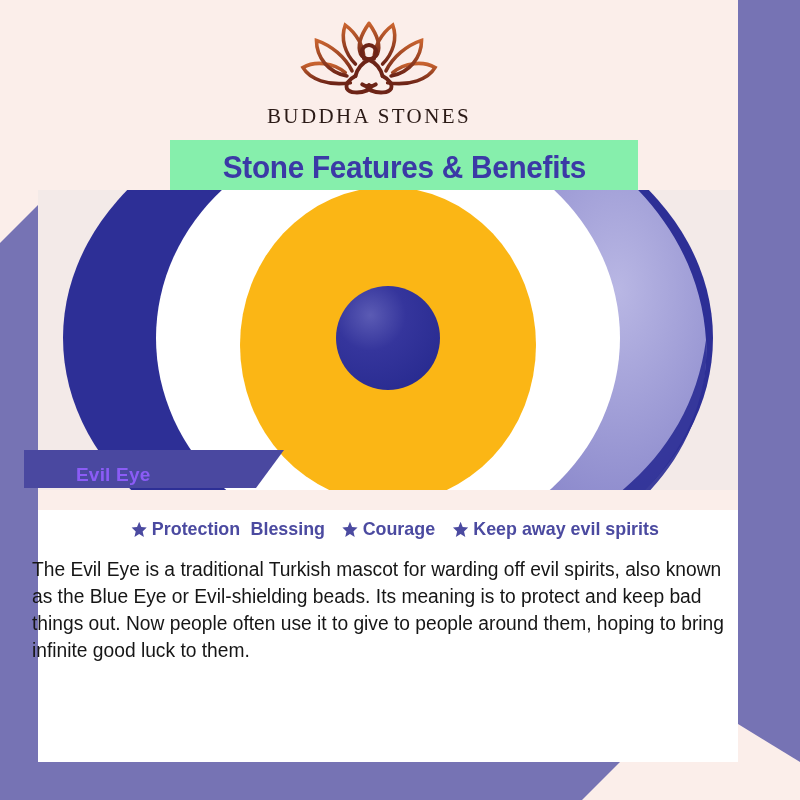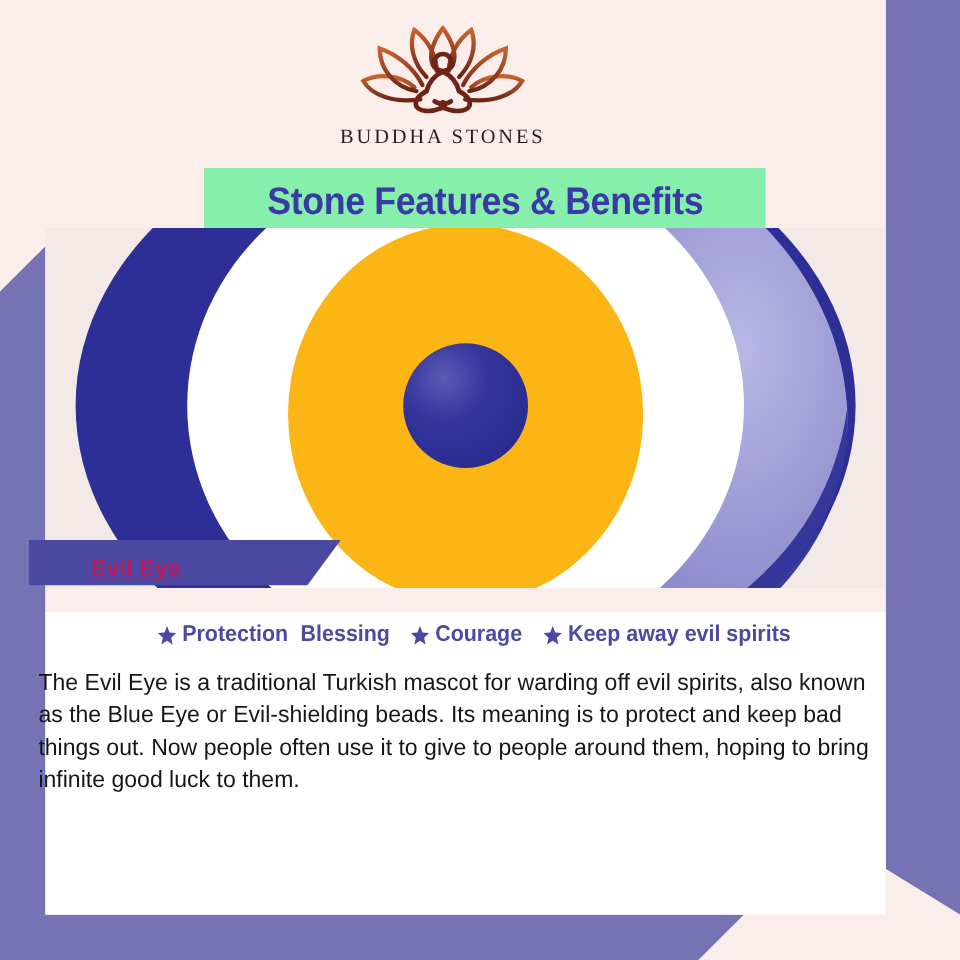--- a/index.html
+++ b/index.html
@@ -42,21 +42,21 @@
   #header {
     position:absolute; left:0; top:0; width:738px; height:140px;
     display:flex; flex-direction:column;
     align-items:center; justify-content:flex-start;
     padding-top:20px;
   }
   #logo-mark { width:170px; height:78px; display:block; }
   #logo-word {
     margin-top:6px;
     font-family:"Liberation Serif", serif;
-    font-size:17px; letter-spacing:2.4px;
+    font-size:21px; letter-spacing:2.4px;
     color:#2b1a16; font-weight:400;
     white-space:nowrap;
   }
 
   
   #title-banner {
     position:absolute; left:170px; top:140px;
     width:468px; height:55px;
     background:#86efac;
     display:flex; align-items:center; justify-content:center;
@@ -80,23 +80,22 @@
 
   
   #eyelabel-wrap {
     position:absolute; left:24px; top:450px;
     width:260px; height:38px;
   }
   #eyelabel-wrap svg { position:absolute; inset:0; width:100%; height:100%; }
   #eyelabel-text {
     position:absolute; left:52px; top:0; height:50px;
     display:flex; align-items:center;
-    font-size:19px; font-weight:bold; color:#be185d;
+    font-size:19px; font-weight:bold; color:#8b5cf6;
     letter-spacing:0.2px;
-    text-decoration:underline;
   }
 
   
   #features {
     position:absolute; left:38px; top:518px; width:700px;
     display:flex; align-items:center; justify-content:center;
     gap:8px; white-space:nowrap;padding-left:15px;
   }
   .feature {
     display:inline-flex; align-items:center; gap:5px;

